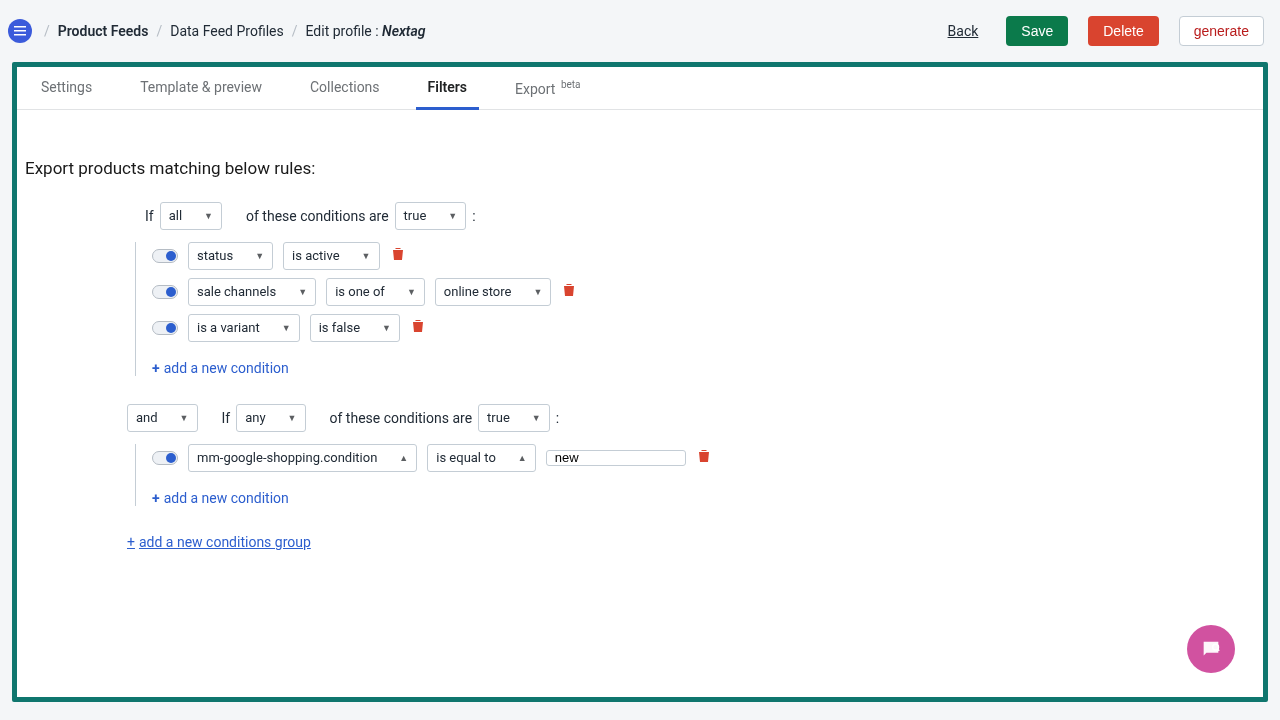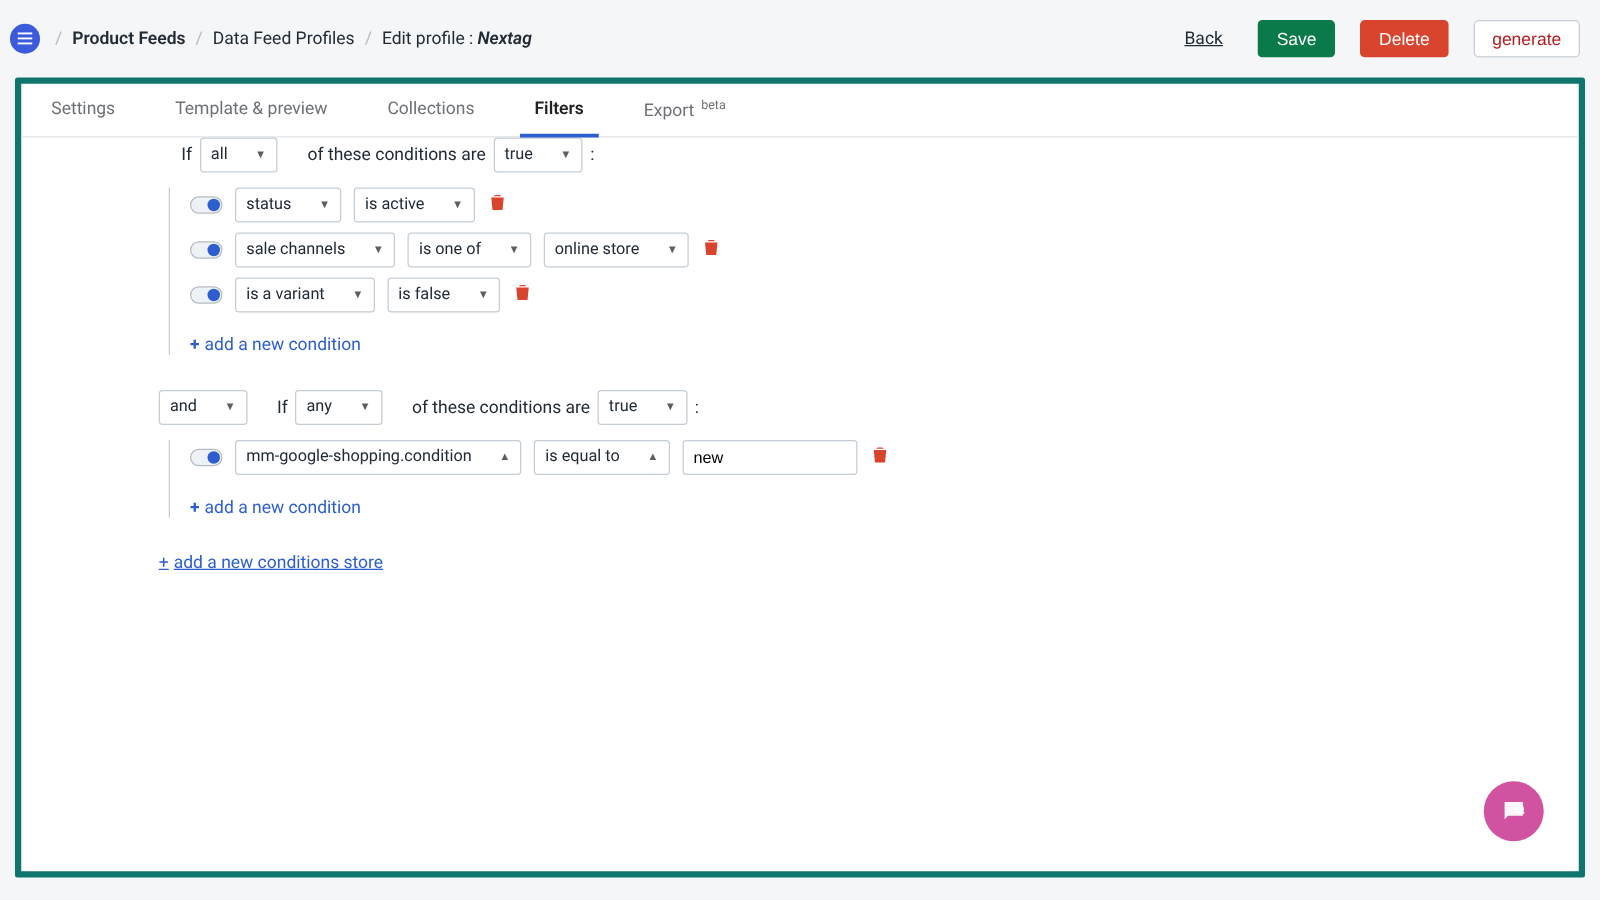--- a/index.html
+++ b/index.html
@@ -161,21 +161,21 @@
     align-items: center;
     gap: 4px;
     margin-top: 28px;
   }
   .text-input {
     border: 1px solid #c4cdd5;
     border-radius: 3px;
     padding: 5px 8px;
     font-size: 13px;
     width: 140px;
-    height: 28px;
+    height: 16px;
   }
   .help-fab {
     position: absolute;
     right: 28px;
     bottom: 24px;
     width: 48px; height: 48px;
     border-radius: 50%;
     background: #d152a0;
     display: flex;
     align-items: center;
@@ -216,20 +216,21 @@
   <div class="tabs">
     <div class="tab">Settings</div>
     <div class="tab">Template &amp; preview</div>
     <div class="tab">Collections</div>
     <div class="tab active">Filters</div>
     <div class="tab">
       <span>Export </span><sup>beta</sup>
     </div>
   </div>
 
+  <div class="section-title">Export products matching below rules:</div>
 
   <div class="rules-area">
 
     
     <div class="rule-header">
       <span class="bold">If</span>
       <div class="select">
         <span>all</span>
         <span class="caret">▼</span>
       </div>
@@ -344,21 +345,21 @@
       </div>
 
       <div class="add-link">
         <span class="plus">+</span>
         <span>add a new condition</span>
       </div>
     </div>
 
     <div class="group-link">
       <span class="plus" style="text-decoration:none;">+</span>
-      <span>add a new conditions store</span>
+      <span>add a new conditions group</span>
     </div>
 
   </div>
 
   <div class="help-fab">
     <svg viewBox="0 0 24 24">
       <path fill="#fff" d="M4 4h16v12H7l-3 3V4z" opacity="0.95"></path>
       <circle cx="17" cy="10" r="3.2" fill="none" stroke="#fff" stroke-width="1.6"></circle>
       <line x1="19" y1="12" x2="21" y2="14" stroke="#fff" stroke-width="1.6"></line>
     </svg>

